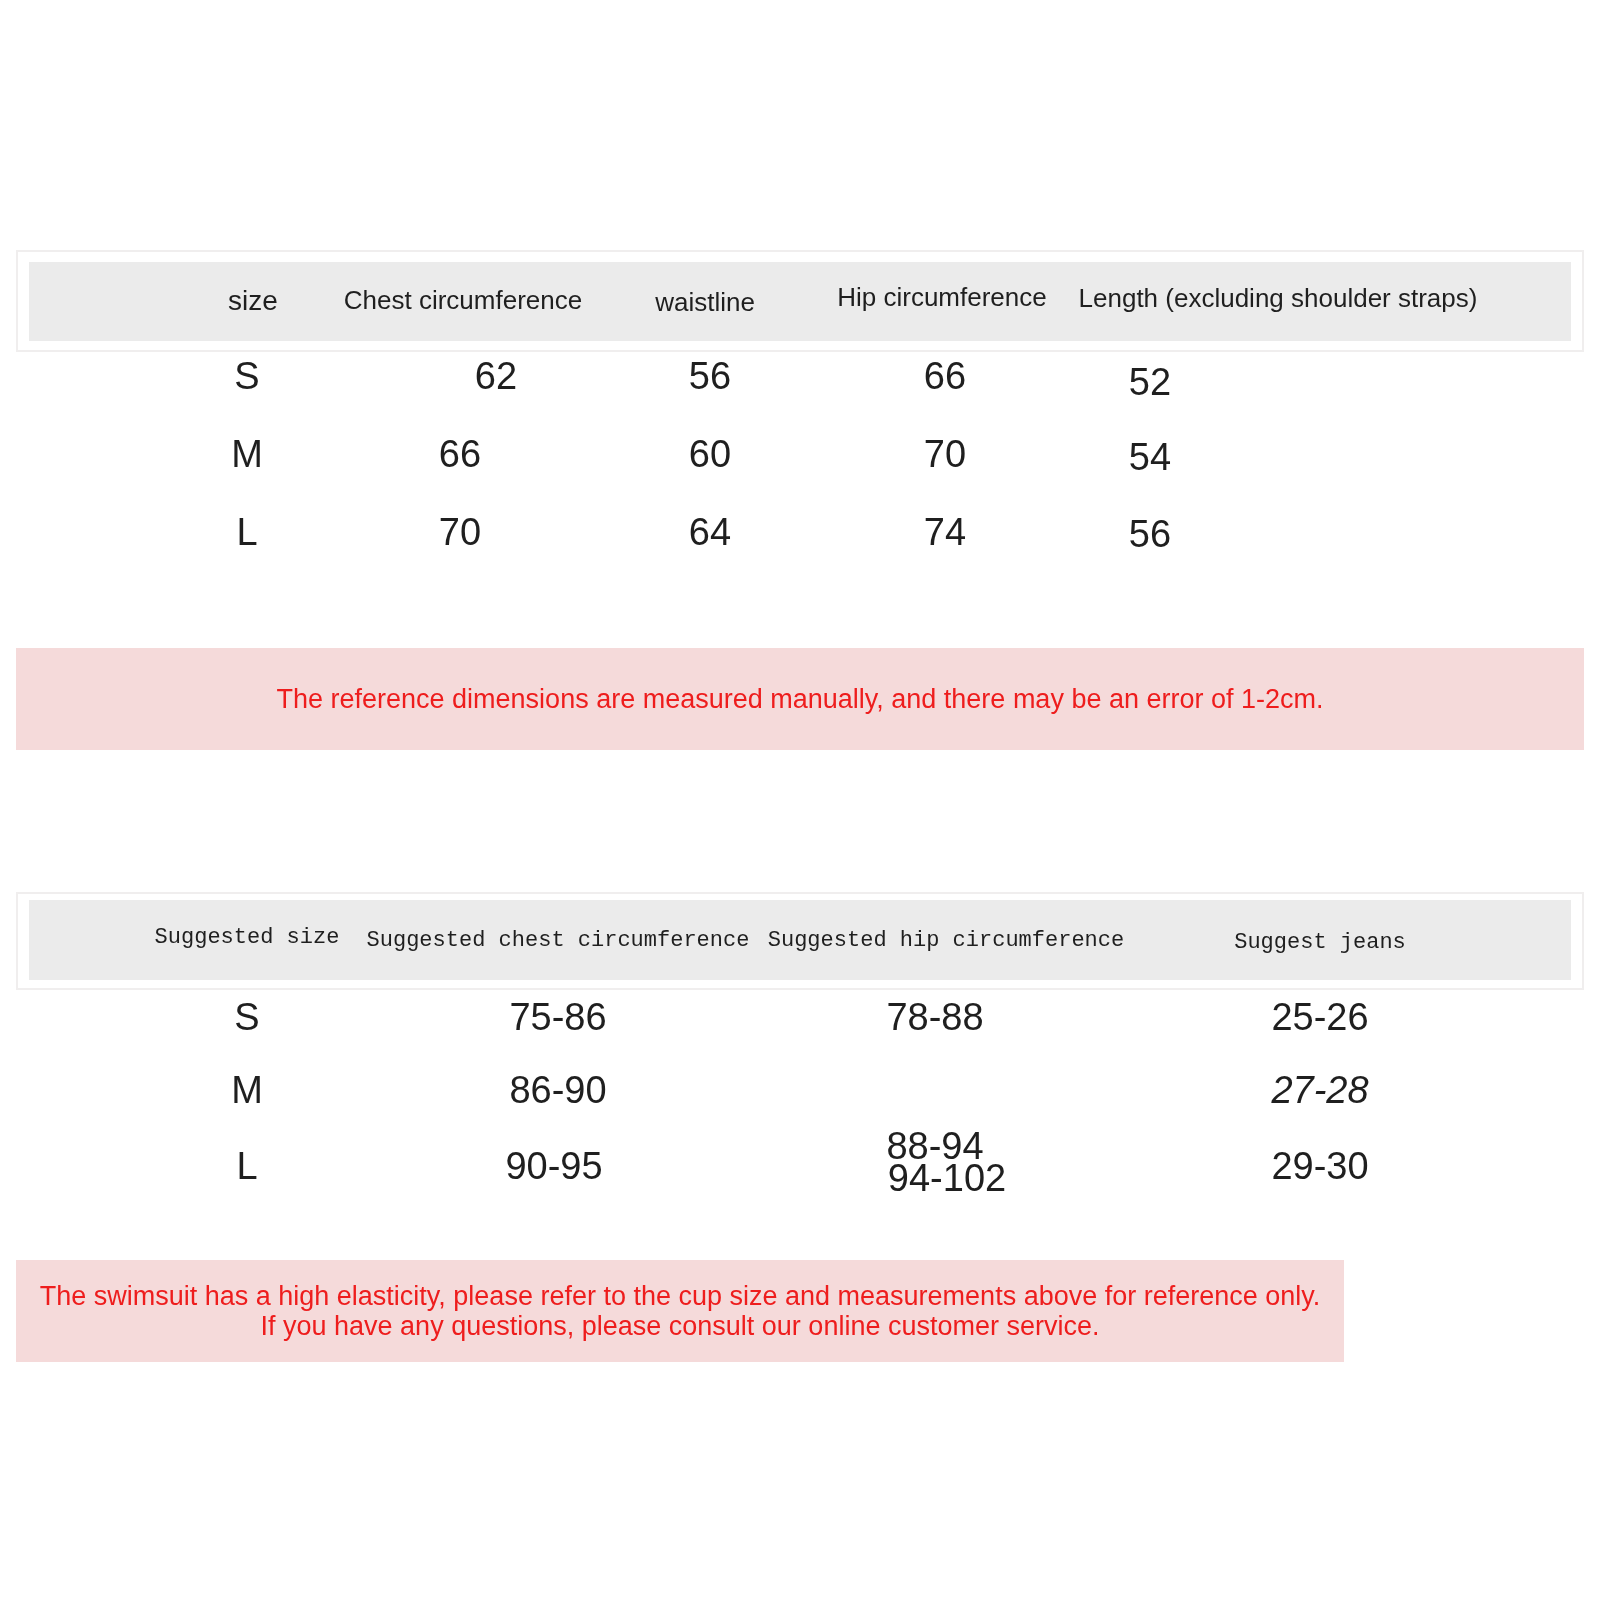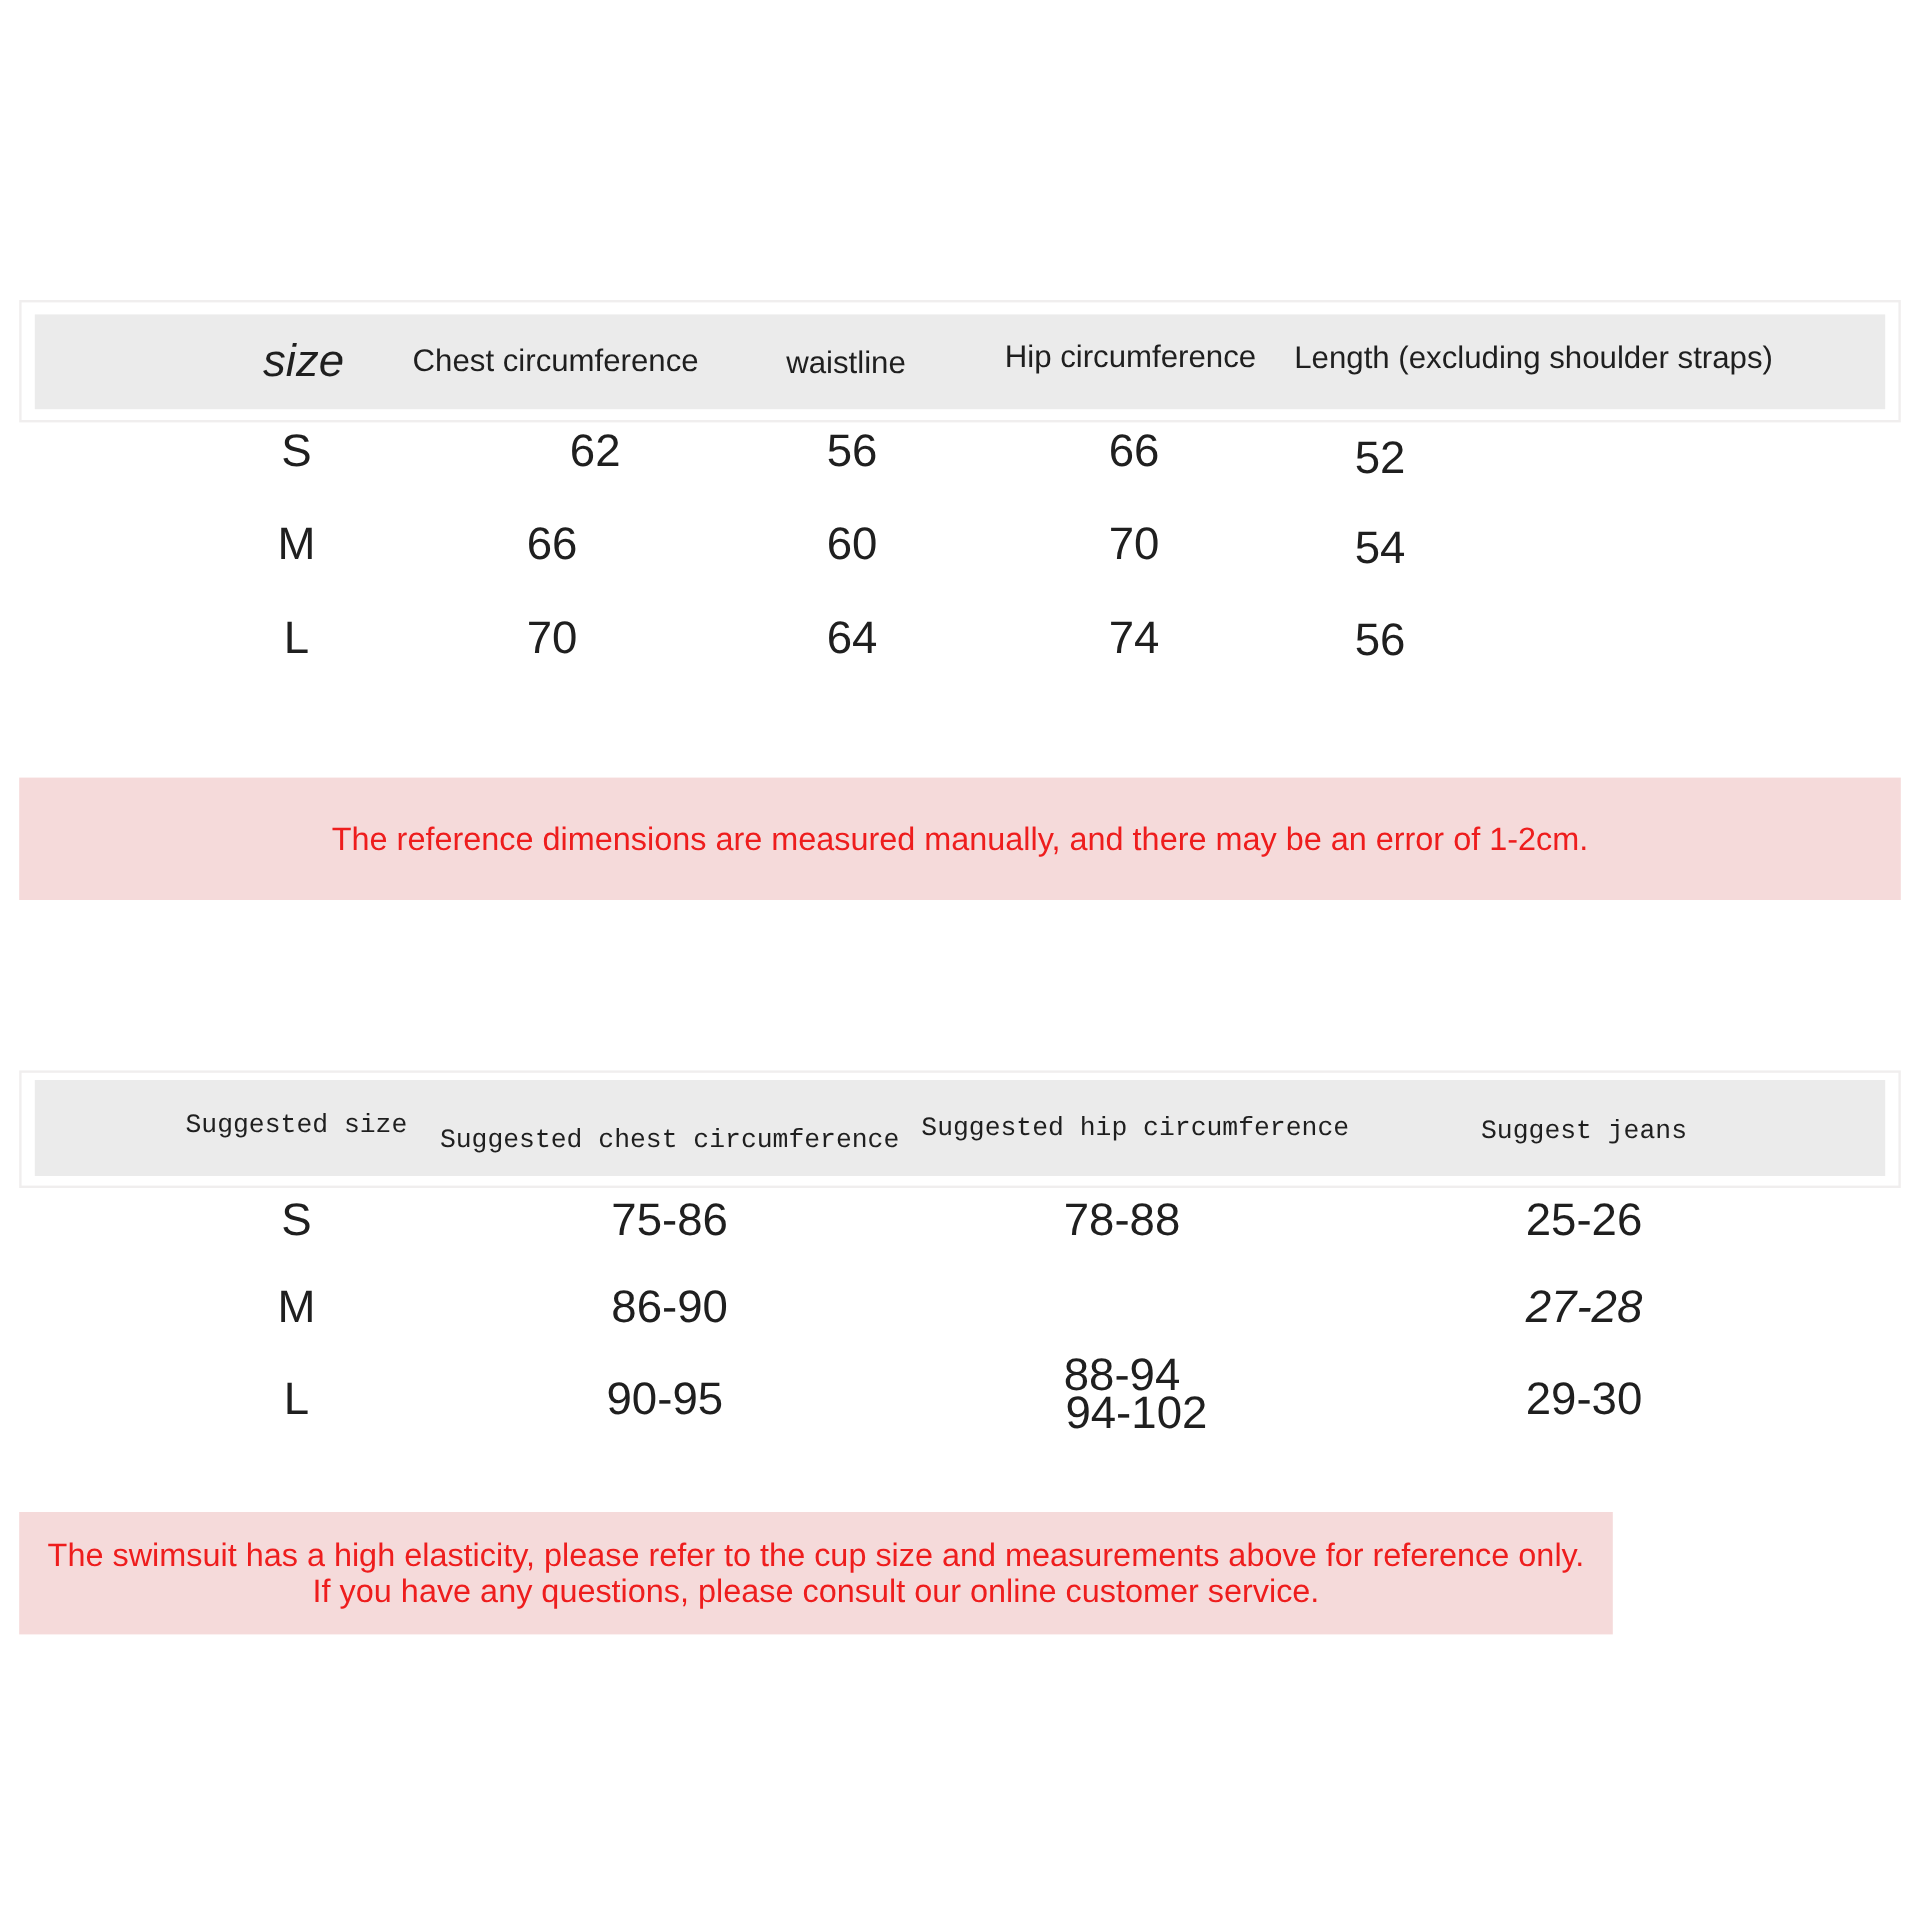--- a/index.html
+++ b/index.html
@@ -23,21 +23,21 @@
     background: #ebebeb;
   }
   .cell {
     position: absolute;
     transform: translate(-50%, -50%);
     white-space: nowrap;
     line-height: 1;
   }
   .hdr  { font-size: 26px; }
   .hdr2 { font-size: 22px; font-family: Liberation Mono, monospace; }
-  .size-hdr { font-size: 38px; font-style: italic; }
+  .size-hdr { font-size: 28px; }
   .val { font-size: 38px; }
   .notice {
     position: absolute;
     box-sizing: border-box;
     background: #f5dada;
     color: #ee1d1d;
     font-size: 27px;
     line-height: 30px;
     display: flex;
     flex-direction: column;
@@ -78,21 +78,21 @@
   <span class="cell val" style="left:1150px; top:534px;">56</span>
 
   <div class="notice" style="left:16px; top:648px; width:1568px; height:102px;">
     <div>The reference dimensions are measured manually, and there may be an error of 1-2cm.</div>
   </div>
 
   <div class="tbl-frame" style="left:16px; top:892px; width:1568px; height:98px;"></div>
   <div class="hdr-band" style="left:29px; top:900px; width:1542px; height:80px;"></div>
 
   <span class="cell hdr2" style="left:247px; top:938px;">Suggested size</span>
-  <span class="cell hdr2" style="left:558px; top:941px;margin-top:10px;">Suggested chest circumference</span>
+  <span class="cell hdr2" style="left:558px; top:941px;">Suggested chest circumference</span>
   <span class="cell hdr2" style="left:946px; top:941px;">Suggested hip circumference</span>
   <span class="cell hdr2" style="left:1320px; top:943px;">Suggest jeans</span>
 
   <span class="cell val" style="left:247px; top:1017px;">S</span>
   <span class="cell val" style="left:558px; top:1017px;">75-86</span>
   <span class="cell val" style="left:935px; top:1017px;">78-88</span>
   <span class="cell val" style="left:1320px; top:1017px;">25-26</span>
 
   <span class="cell val" style="left:247px; top:1090px;">M</span>
   <span class="cell val" style="left:558px; top:1090px;">86-90</span>

